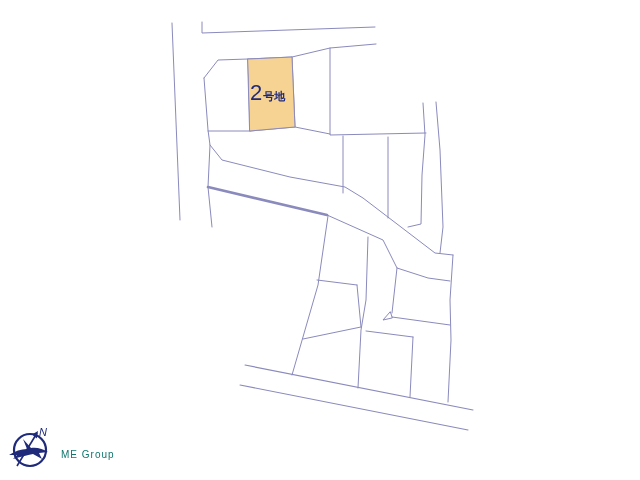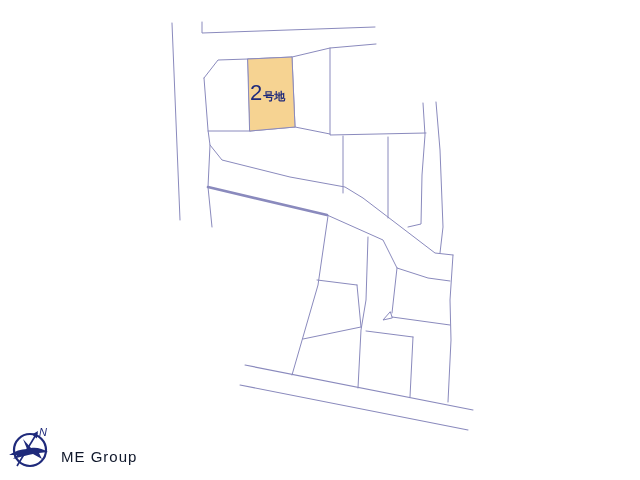--- a/index.html
+++ b/index.html
@@ -11,21 +11,21 @@
   .canvas{position:relative;width:640px;height:480px;overflow:hidden;background:#fff;}
   svg.plan{position:absolute;left:0;top:0;}
   .lot-label{
     position:absolute;left:250px;top:82px;
     color:#1f2a7b;white-space:nowrap;line-height:1;
   }
   .lot-label .num{font-size:22px;font-weight:normal;}
   .lot-label .suffix{font-size:11px;font-weight:bold;margin-left:1px;}
   .brand{
     position:absolute;left:61px;top:449px;
-    font-size:15px;color:#0f172a;letter-spacing:1px;line-height:1.1;
+    font-size:10px;color:#0f766e;letter-spacing:1px;line-height:1.1;
   }
   .compass{position:absolute;left:8px;top:423px;}
 </style>
 </head>
 <body>
 
 <div class="canvas">
 
   <svg class="plan" width="640" height="480" viewBox="0 0 640 480">
     <g fill="none" stroke="#8a8abd" stroke-width="1" stroke-linejoin="round" stroke-linecap="round">

